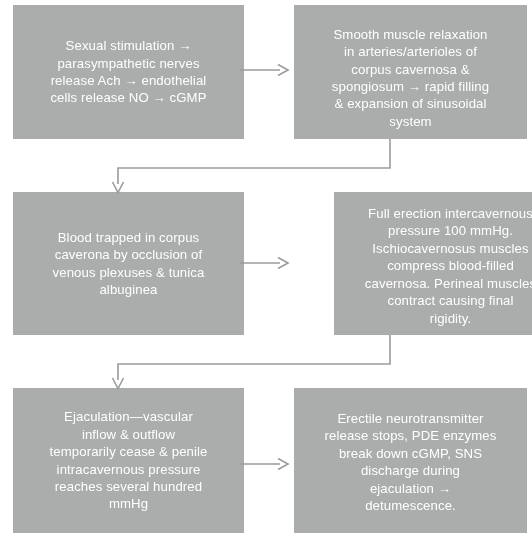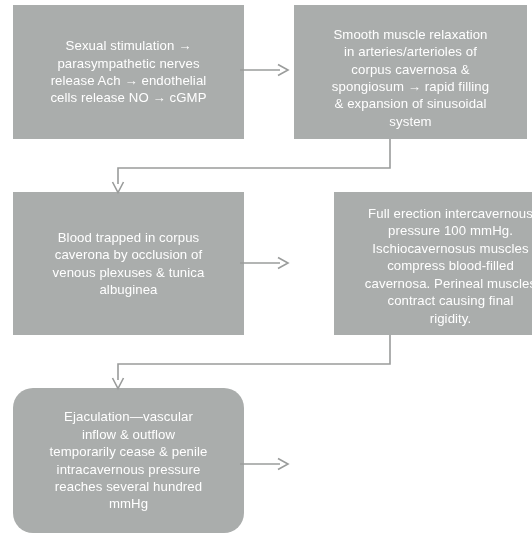--- a/index.html
+++ b/index.html
@@ -37,21 +37,21 @@
   .node-text {
     display: block;
     width: 100%;
   }
 
   
   .col-left  { left: 13px;   width: 231px; }
   .col-right { left: 294px; width: 233px; }
   .row-1 { top: 5px;   height: 134px; }
   .row-2 { top: 192px; height: 143px; }
-  .row-3 { top: 388px; height: 145px; border-radius: 20px; }
+  .row-3 { top: 388px; height: 145px; }
 
   
   .r1-left  { align-items: center; }
   .r1-right { align-items: center; padding-top: 18px; }
   .r2-right { align-items: flex-start; padding-top: 13px; margin-left: 40px; }
   .r3-right { align-items: flex-start; padding-top: 22px; }
 
   
   .conn {
     position: absolute;
@@ -99,20 +99,28 @@
 
   <div class="node col-left row-3">
     <span class="node-text">Ejaculation—vascular
 inflow &amp; outflow
 temporarily cease &amp; penile
 intracavernous pressure
 reaches several hundred
 mmHg</span>
   </div>
 
+  <div class="node col-right row-3 r3-right">
+    <span class="node-text">Erectile neurotransmitter
+release stops, PDE enzymes
+break down cGMP, SNS
+discharge during
+ejaculation →
+detumescence.</span>
+  </div>
 
   <div class="conn" style="left:240px; top:62px; width:50px; height:16px;">
     <svg width="50" height="16" viewBox="0 0 50 16">
       <path d="M0,8 L40,8" stroke="#9a9c9b" stroke-width="1.6" fill="none"></path>
       <path d="M38,2.5 L48,8 L38,13.5" stroke="#9a9c9b" stroke-width="1.6" fill="none" stroke-linejoin="miter"></path>
     </svg>
   </div>
 
   <div class="conn" style="left:110px; top:139px; width:290px; height:56px;">
     <svg width="290" height="56" viewBox="0 0 290 56">

